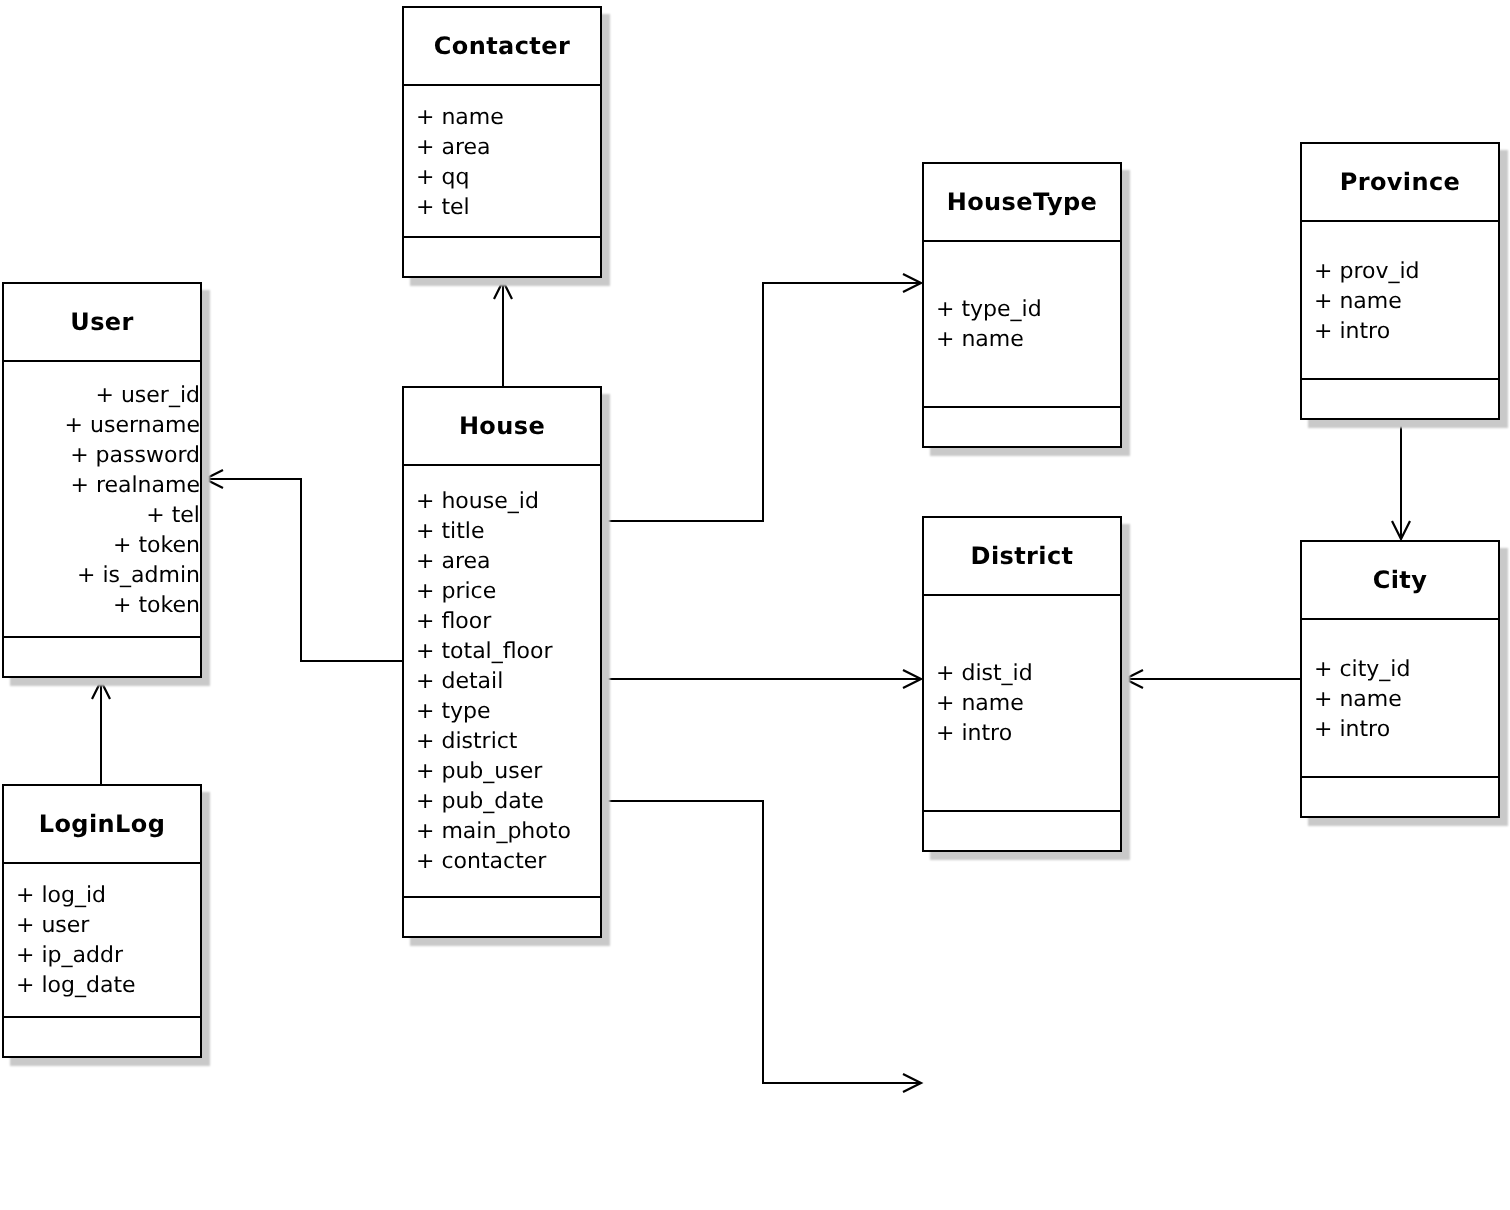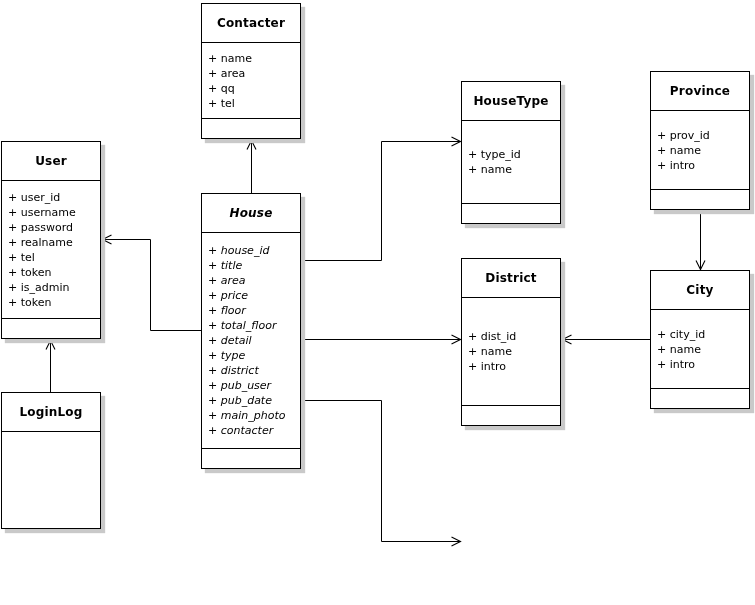--- a/index.html
+++ b/index.html
@@ -100,55 +100,61 @@
       <div class="uml-class" style="left: 201px; top: 3px; width: 100px; height: 136px;">
         <div class="uml-title">Contacter</div>
         <div class="uml-attrs">
           <div class="uml-attr">+ name</div>
           <div class="uml-attr">+ area</div>
           <div class="uml-attr">+ qq</div>
           <div class="uml-attr">+ tel</div>
         </div>
         <div class="uml-ops"></div>
       </div>
-      <div class="uml-class" style="left: 1px; top: 141px; width: 100px; height: 198px;">
+      <div class="uml-class" style="left: 1px; top: 141px; width: 100px; height: 198px; text-align: right;">
         <div class="uml-title">User</div>
         <div class="uml-attrs">
           <div class="uml-attr">+ user_id</div>
           <div class="uml-attr">+ username</div>
           <div class="uml-attr">+ password</div>
           <div class="uml-attr">+ realname</div>
           <div class="uml-attr">+ tel</div>
           <div class="uml-attr">+ token</div>
           <div class="uml-attr">+ is_admin</div>
           <div class="uml-attr">+ token</div>
         </div>
         <div class="uml-ops"></div>
       </div>
-      <div class="uml-class" style="left: 201px; top: 193px; width: 100px; height: 276px; font-style: italic;">
+      <div class="uml-class" style="left: 201px; top: 193px; width: 100px; height: 276px;">
         <div class="uml-title">House</div>
         <div class="uml-attrs">
           <div class="uml-attr">+ house_id</div>
           <div class="uml-attr">+ title</div>
           <div class="uml-attr">+ area</div>
           <div class="uml-attr">+ price</div>
           <div class="uml-attr">+ floor</div>
           <div class="uml-attr">+ total_floor</div>
           <div class="uml-attr">+ detail</div>
           <div class="uml-attr">+ type</div>
           <div class="uml-attr">+ district</div>
           <div class="uml-attr">+ pub_user</div>
           <div class="uml-attr">+ pub_date</div>
           <div class="uml-attr">+ main_photo</div>
           <div class="uml-attr">+ contacter</div>
         </div>
         <div class="uml-ops"></div>
       </div>
       <div class="uml-class" style="left: 1px; top: 392px; width: 100px; height: 137px;">
         <div class="uml-title">LoginLog</div>
+        <div class="uml-attrs">
+          <div class="uml-attr">+ log_id</div>
+          <div class="uml-attr">+ user</div>
+          <div class="uml-attr">+ ip_addr</div>
+          <div class="uml-attr">+ log_date</div>
+        </div>
         <div class="uml-ops"></div>
       </div>
       <div class="uml-class" style="left: 461px; top: 81px; width: 100px; height: 143px;">
         <div class="uml-title">HouseType</div>
         <div class="uml-attrs">
           <div class="uml-attr">+ type_id</div>
           <div class="uml-attr">+ name</div>
         </div>
         <div class="uml-ops"></div>
       </div>

